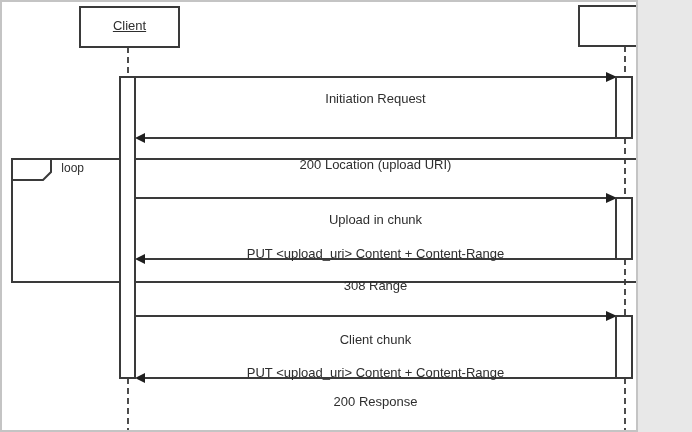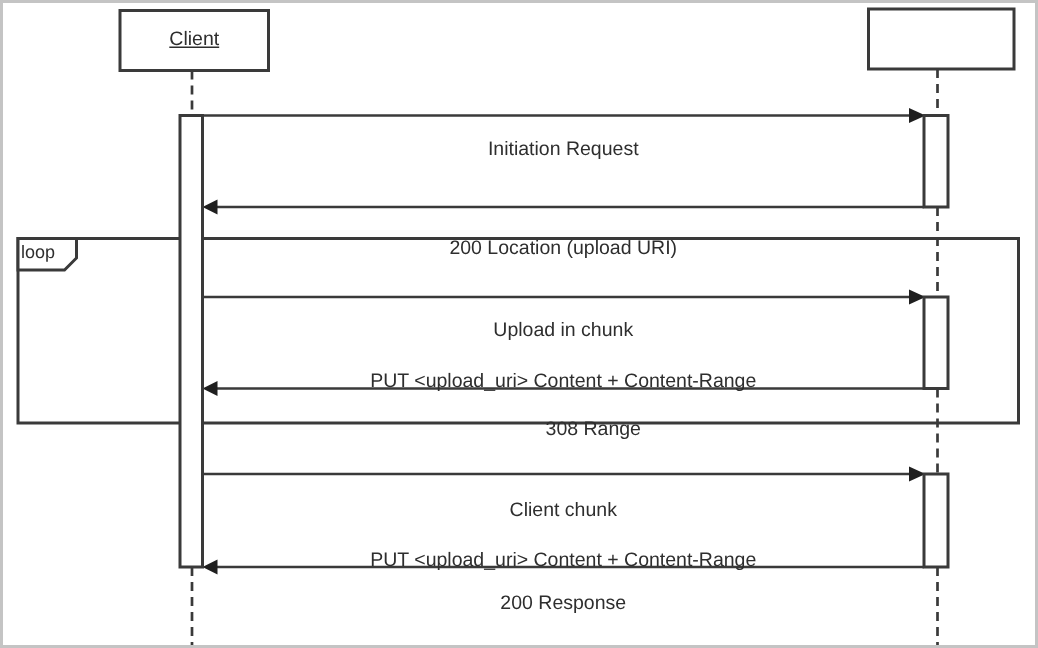--- a/index.html
+++ b/index.html
@@ -1,18 +1,18 @@
 <!DOCTYPE html>
 <html><head>
 <meta charset="utf-8">
 <style>
   html,body{margin:0;padding:0;background:#e8e8e8;}
   .stage{
     position:relative;
-    width:692px;height:432px;
+    width:638px;height:432px;
     background:#ffffff;
     border:2px solid #c4c4c4;
     box-sizing:border-box;
     font-family:"Liberation Sans", sans-serif;
     color:#2e2e2e;
     overflow:hidden;
   }
   svg.layer{position:absolute;left:0;top:0;}
   .ln{stroke:#3a3a3a;stroke-width:1.8;fill:none;}
   .dash{stroke:#3a3a3a;stroke-width:1.8;fill:none;stroke-dasharray:6 4;}
@@ -29,21 +29,21 @@
   .actor-label{
     position:absolute;
     font-size:13px;line-height:38px;
     text-align:center;
     text-decoration:underline;
   }
   .client-label{left:78px;top:5px;width:99px;}
   .server-label{left:577px;top:4px;width:97px;}
   .loop-label{
     position:absolute;left:12px;top:159px;width:30px;
-    font-size:12px;line-height:15px;text-align:left;
+    font-size:12px;line-height:15px;text-align:right;padding-left:40px;
   }
 </style>
 </head>
 <body>
 
 <div class="stage">
 
   <svg class="layer" width="692" height="432" viewBox="0 0 692 432">
 
     <line class="dash" x1="126" y1="45" x2="126" y2="75"></line>
@@ -82,19 +82,19 @@
 
   <div class="actor-label client-label">Client</div>
 
   <div class="loop-label">loop</div>
 
   <div class="txt msgtxt" style="top:48px;">Initiation Request</div>
   <div class="txt msgtxt" style="top:114px;">200 Location (upload URI)</div>
 
   <div class="txt msgtxt" style="top:169px;">Upload in chunk</div>
   <div class="txt msgtxt" style="top:203px;">PUT &lt;upload_uri&gt; Content + Content-Range</div>
-  <div class="txt msgtxt" style="top:235px;padding-left:20px;">308 Range</div>
+  <div class="txt msgtxt" style="top:235px;">308 Range</div>
 
   <div class="txt msgtxt" style="top:289px;">Client chunk</div>
   <div class="txt msgtxt" style="top:322px;">PUT &lt;upload_uri&gt; Content + Content-Range</div>
   <div class="txt msgtxt" style="top:351px;">200 Response</div>
 
 </div>
 
 </body></html>

